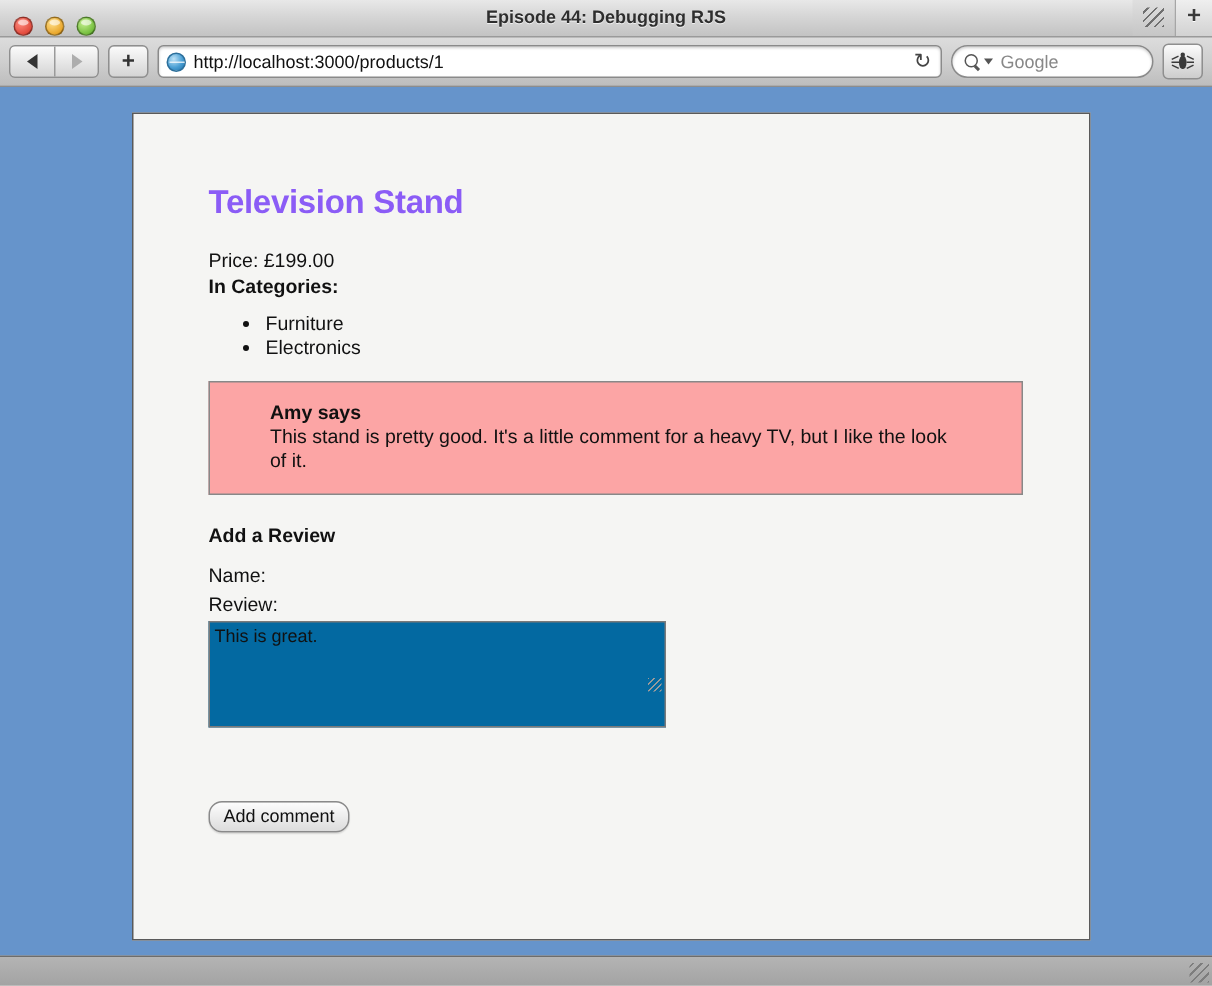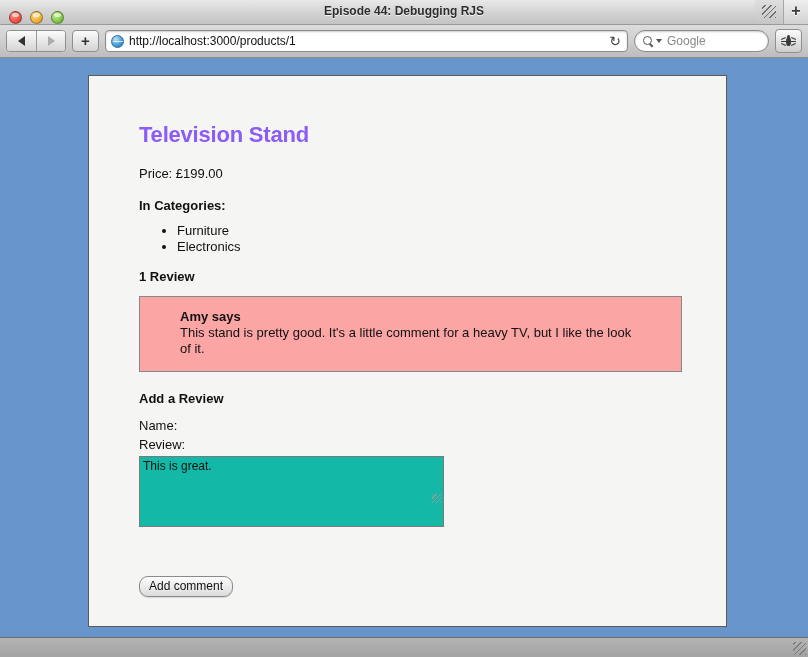--- a/index.html
+++ b/index.html
@@ -302,21 +302,21 @@
   }
 
   h1.product-title {
     margin: 0 0 18px 0;
     font-size: 22px;
     font-weight: bold;
     letter-spacing: -0.2px;
     color: #8b5cf6;
   }
   .price {
-    margin: 0 0 17px 0;
+    margin: 0 0 2px 0;
     font-size: 13px;
   }
   .section-head {
     margin: 0 0 10px 0;
     font-size: 13px;
     font-weight: bold;
   }
   ul.cats {
     margin: 0 0 14px 0;
     padding-left: 38px;
@@ -369,21 +369,21 @@
     font-size: 12px;
     color: #111;
     padding: 0 3px;
     display: block;
     margin-bottom: 20px;
   }
   .textarea {
     width: 305px;
     height: 71px;
     border: 1px solid #7a7a7a;
-    background: #14b8a6;
+    background: #0369a1;
     font-family: "Liberation Sans", sans-serif;
     font-size: 12px;
     color: #111;
     padding: 2px 3px;
     display: block;
     margin-bottom: 21px;
     position: relative;
     resize: none;
     overflow: hidden;
   }
@@ -487,21 +487,20 @@
         <h1 class="product-title">Television Stand</h1>
 
         <p class="price">Price: £199.00</p>
 
         <p class="section-head">In Categories:</p>
         <ul class="cats">
           <li>Furniture</li>
           <li>Electronics</li>
         </ul>
 
-        <p class="review-count">1 Review</p>
 
         <div class="review-box">
           <p class="review-author">Amy says</p>
           <p class="review-body">This stand is pretty good. It's a little comment for a heavy TV, but I like the look of it.</p>
         </div>
 
         <p class="form-head">Add a Review</p>
 
         <p class="field-label">Name:</p>
 

